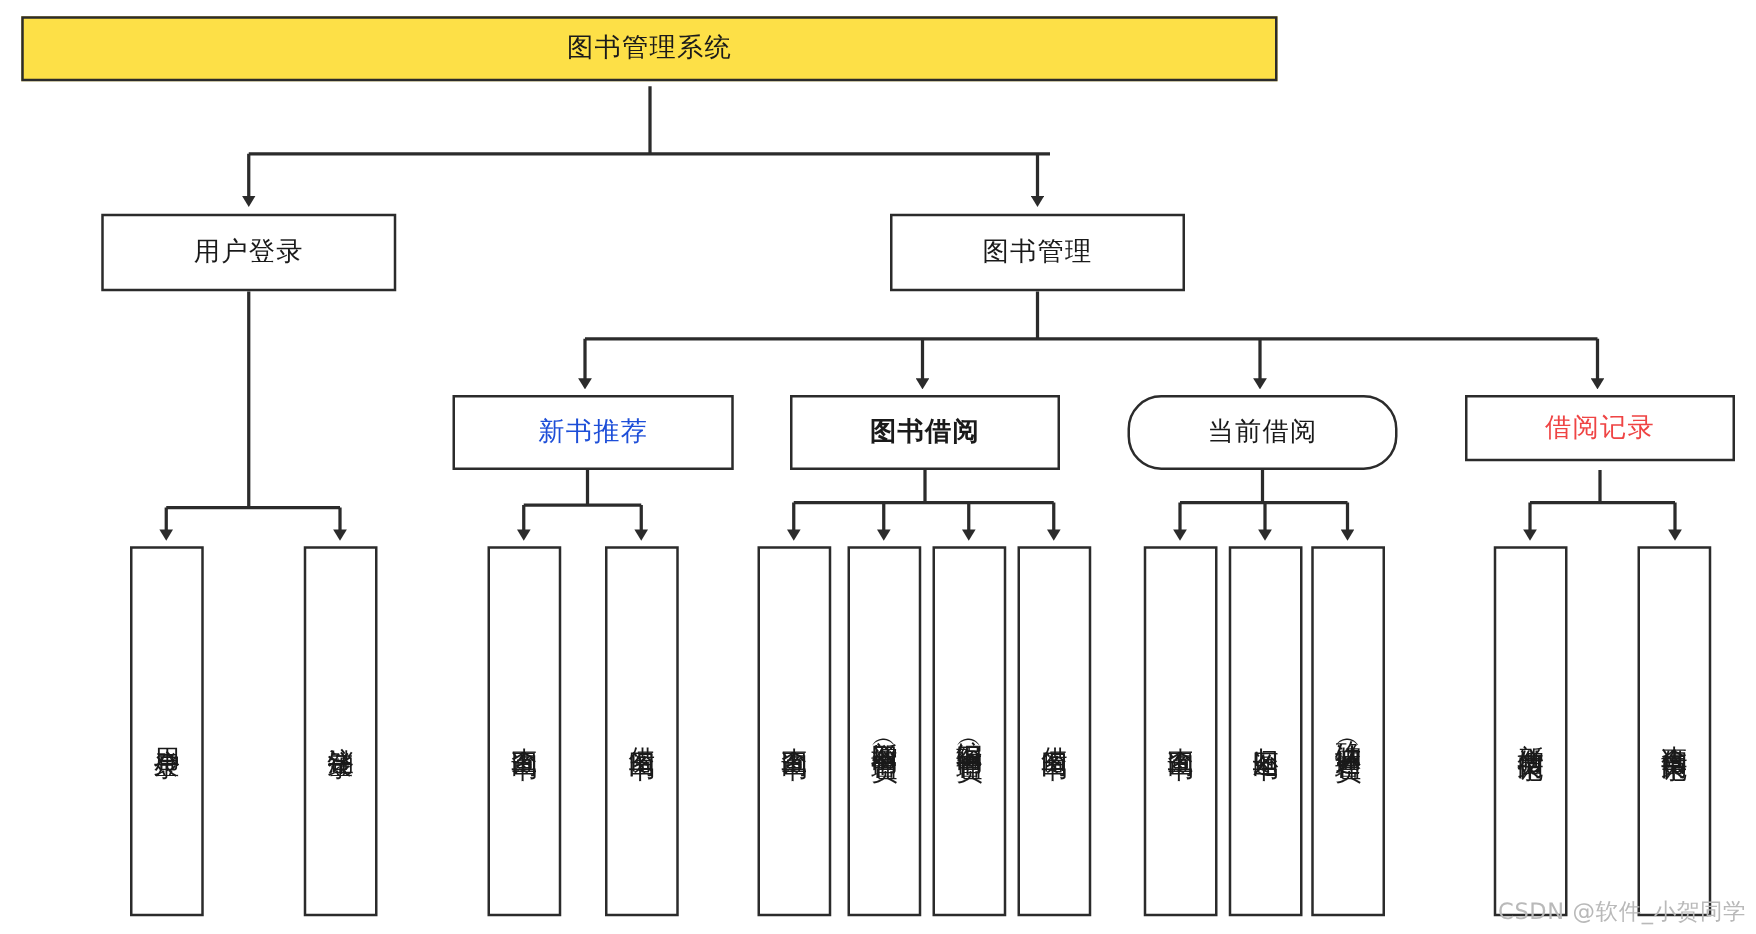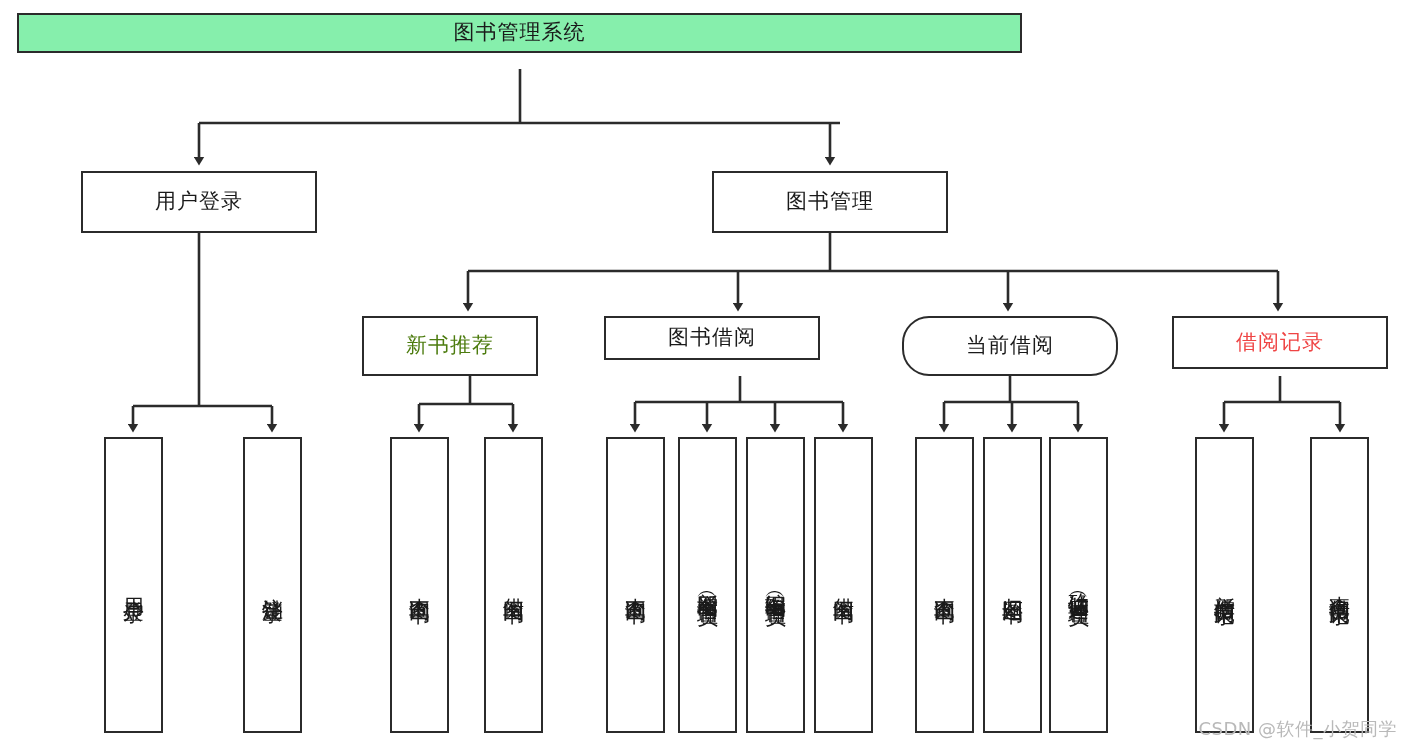--- a/index.html
+++ b/index.html
@@ -113,35 +113,35 @@
       <path d="M1012,402 L1012,425" marker-end="url(#arrow)"></path>
       <path d="M1078,402 L1078,425" marker-end="url(#arrow)"></path>
 
       <path d="M1280,376 L1280,402"></path>
       <path d="M1224,402 L1340,402"></path>
       <path d="M1224,402 L1224,425" marker-end="url(#arrow)"></path>
       <path d="M1340,402 L1340,425" marker-end="url(#arrow)"></path>
     </g>
   </svg>
 
-  <div class="node horiz" style="left: 17px; top: 13px; width: 1005px; height: 40px; border-color: rgb(43, 43, 43); background: #86efac; color: rgb(26, 26, 26);">
+  <div class="node horiz" style="left: 17px; top: 13px; width: 1005px; height: 52px; border-color: rgb(43, 43, 43); background: #fde047; color: rgb(26, 26, 26);">
     <span class="nlabel">图书管理系统</span>
   </div>
 
   <div class="node horiz" style="left: 81px; top: 171px; width: 236px; height: 62px; border-color: rgb(43, 43, 43); background: rgb(255, 255, 255); color: rgb(26, 26, 26);">
     <span class="nlabel">用户登录</span>
   </div>
   <div class="node horiz" style="left: 712px; top: 171px; width: 236px; height: 62px; border-color: rgb(43, 43, 43); background: rgb(255, 255, 255); color: rgb(26, 26, 26); text-align: center;">
     <span class="nlabel">图书管理</span>
   </div>
 
-  <div class="node horiz" style="left: 362px; top: 316px; width: 176px; height: 60px; border-color: rgb(43, 43, 43); background: rgb(255, 255, 255); color: #4d7c0f;">
+  <div class="node horiz" style="left: 362px; top: 316px; width: 225px; height: 60px; border-color: rgb(43, 43, 43); background: rgb(255, 255, 255); color: #1d4ed8;">
     <span class="nlabel">新书推荐</span>
   </div>
-  <div class="node horiz" style="left: 604px; top: 316px; width: 216px; height: 44px; border-color: rgb(43, 43, 43); background: rgb(255, 255, 255); color: rgb(26, 26, 26);">
+  <div class="node horiz" style="left: 632px; top: 316px; width: 216px; height: 60px; border-color: rgb(43, 43, 43); background: rgb(255, 255, 255); color: rgb(26, 26, 26); font-weight: bold;">
     <span class="nlabel">图书借阅</span>
   </div>
   <div class="node horiz" style="left: 902px; top: 316px; width: 216px; height: 60px; border-color: rgb(43, 43, 43); background: rgb(255, 255, 255); color: rgb(26, 26, 26); border-radius: 27px;">
     <span class="nlabel">当前借阅</span>
   </div>
   <div class="node horiz" style="left: 1172px; top: 316px; width: 216px; height: 53px; border-color: rgb(43, 43, 43); background: rgb(255, 255, 255); color: #ef4444;">
     <span class="nlabel">借阅记录</span>
   </div>
 
   <div class="node vert" style="left: 104px; top: 437px; width: 59px; height: 296px; border-color: rgb(43, 43, 43); background: rgb(255, 255, 255); color: rgb(26, 26, 26);">

